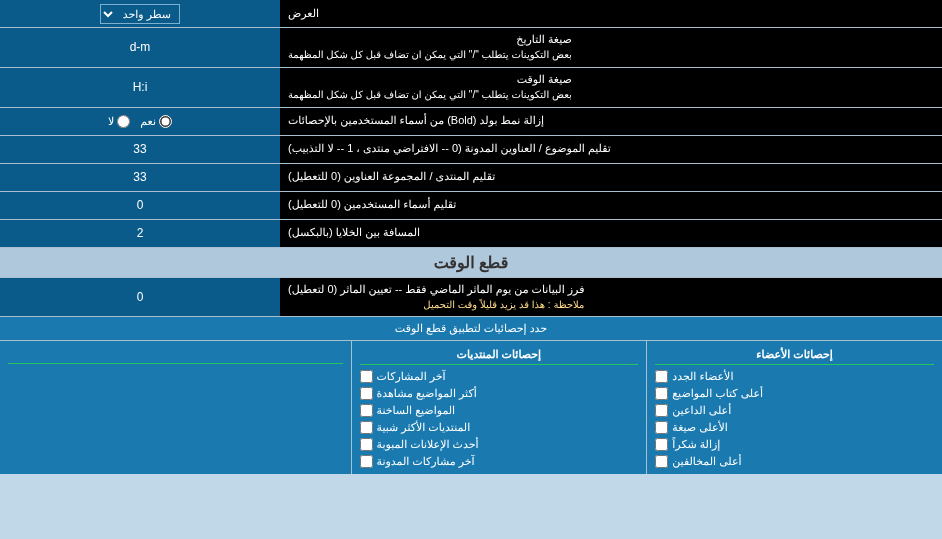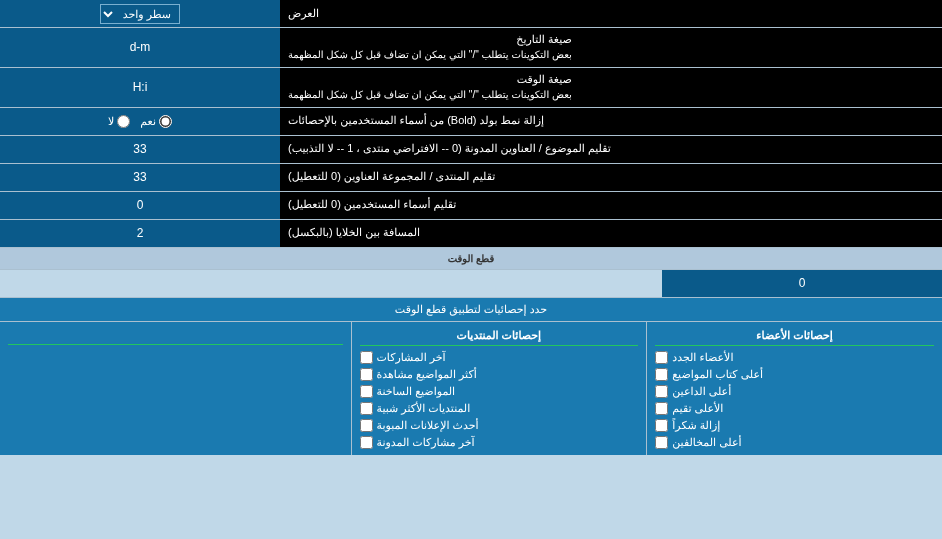--- a/index.html
+++ b/index.html
@@ -62,21 +62,21 @@
       color: #fff;
       font-size: 11px;
       padding: 2px 4px;
       direction: rtl;
     }
 
     .section-header {
       background: #b0c8dc;
       color: #333;
       font-weight: bold;
-      font-size: 10px;
+      font-size: 16px;
       padding: 5px 4px;
       text-align: center;
       border-bottom: 1px solid #aac0d0;
     }
 
     .radio-row {
       display: flex;
       align-items: center;
       justify-content: flex-end;
       gap: 10px;
@@ -212,20 +212,26 @@
   <div class="row">
     <div class="row-label">المسافة بين الخلايا (بالبكسل)</div>
     <div class="row-input">
       <input type="text" value="2" style="">
     </div>
   </div>
 
   <div class="section-header">قطع الوقت</div>
 
   <div class="row">
+    <div class="row-label">
+      <span>
+        فرز البيانات من يوم الماثر الماضي فقط -- تعيين الماثر (0 لتعطيل)<br>
+        <span class="note-text">ملاحظة : هذا قد يزيد قليلاً وقت التحميل</span>
+      </span>
+    </div>
     <div class="row-input">
       <input type="text" value="0" style="">
     </div>
   </div>
 
   <div style="display:flex; background:#1a7ab0; border-bottom:1px solid #aac0d0;">
     <div style="flex:1; background:#1a7ab0; color:#fff; font-size:11px; padding:5px 10px; text-align:center;">حدد إحصائيات لتطبيق قطع الوقت</div>
   </div>
 
   <div class="checkbox-grid">
@@ -238,21 +244,21 @@
       </div>
       <div class="checkbox-item">
         <span>أعلى كتاب المواضيع</span>
         <input type="checkbox" style="">
       </div>
       <div class="checkbox-item">
         <span>أعلى الداعين</span>
         <input type="checkbox" style="">
       </div>
       <div class="checkbox-item">
-        <span>الأعلى تقيم</span>
+        <span>الأعلى صيغة</span>
         <input type="checkbox" style="">
       </div>
       <div class="checkbox-item">
         <span>إزالة شكراً</span>
         <input type="checkbox" style="">
       </div>
       <div class="checkbox-item">
         <span>أعلى المخالفين</span>
         <input type="checkbox" style="">
       </div>

